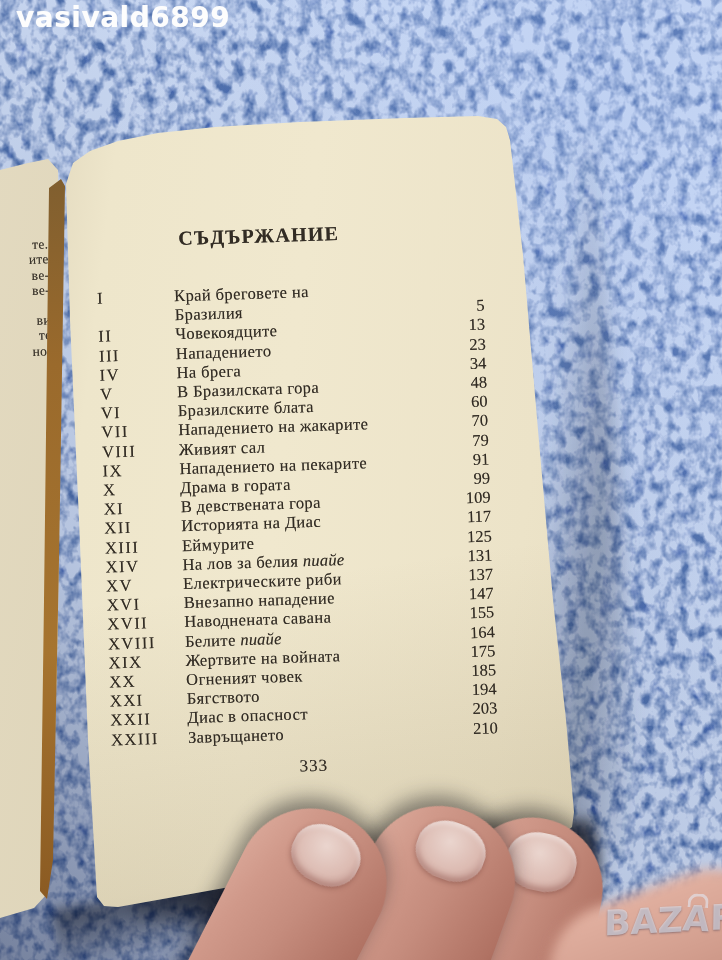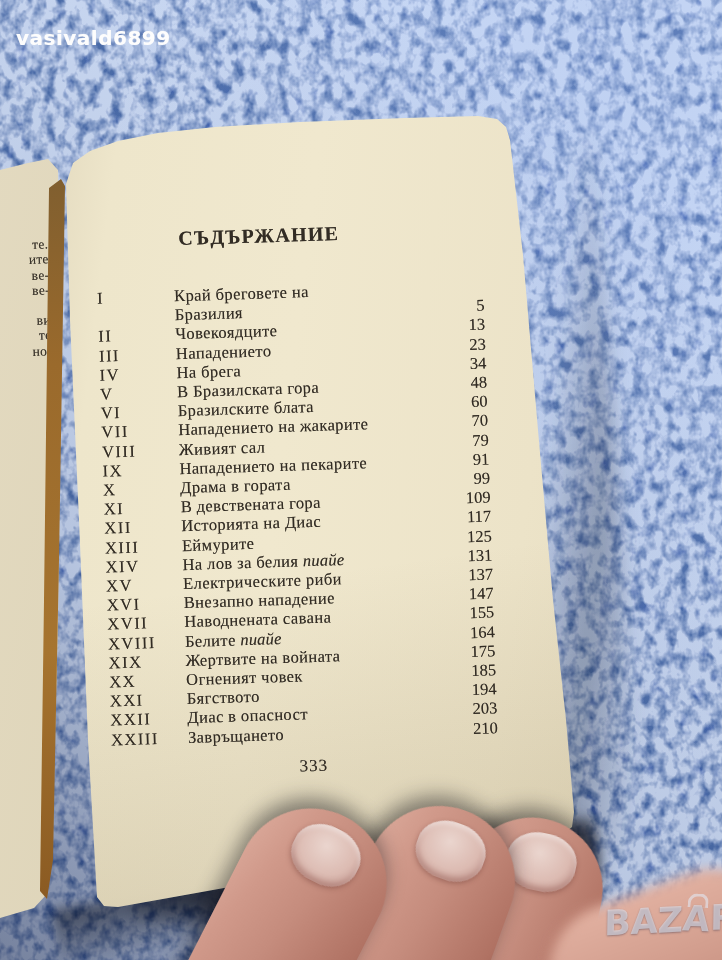--- a/index.html
+++ b/index.html
@@ -73,22 +73,22 @@
     box-shadow:inset 0 3px 5px rgba(255,255,255,.5), inset 0 -4px 6px rgba(140,80,70,.45), 0 2px 5px rgba(90,40,35,.35);}
   .finger-1{left:250px;top:812px;width:150px;height:300px;transform:rotate(27deg);transform-origin:75px 45px;z-index:8;}
   .finger-2{left:375px;top:808px;width:150px;height:300px;transform:rotate(20deg);transform-origin:75px 45px;z-index:7;}
   .finger-3{left:466px;top:819px;width:142px;height:290px;transform:rotate(12deg);transform-origin:75px 45px;z-index:6;}
   .finger-blur{position:absolute;left:548px;top:886px;width:240px;height:150px;z-index:9;
     transform:rotate(-20deg);border-radius:70px;
     background:linear-gradient(to bottom,#e2b1a1,#cf9a8a 60%,#b97f6f);
     filter:blur(6px);}
 
   
-  .wm-seller{position:absolute;left:16px;top:28px;z-index:10;
-    font-family:"DejaVu Sans","Liberation Sans",sans-serif;font-weight:700;font-size:20px;line-height:1;
+  .wm-seller{position:absolute;left:16px;top:4px;z-index:10;
+    font-family:"DejaVu Sans","Liberation Sans",sans-serif;font-weight:700;font-size:28px;line-height:1;
     color:#fdfdfd;letter-spacing:.5px;text-shadow:0 0 1px rgba(255,255,255,.5);}
   .wm-brand{position:absolute;left:604px;top:903px;z-index:10;white-space:nowrap;
     font-family:"DejaVu Sans","Liberation Sans",sans-serif;font-weight:800;font-size:35px;line-height:1;
     letter-spacing:0px;color:rgba(226,233,244,.58);
     transform:rotate(-3deg) skewX(-4deg);text-shadow:0 1px 2px rgba(20,30,60,.35);}
   .bazar-a{display:inline-block;position:relative;transform:rotate(5deg);}
   .bazar-a::before{content:"";position:absolute;left:3px;top:-8px;width:15px;height:11px;
     border:3.5px solid rgba(226,233,244,.58);border-bottom:none;border-radius:9px 9px 0 0;}
 </style>
 </head>

